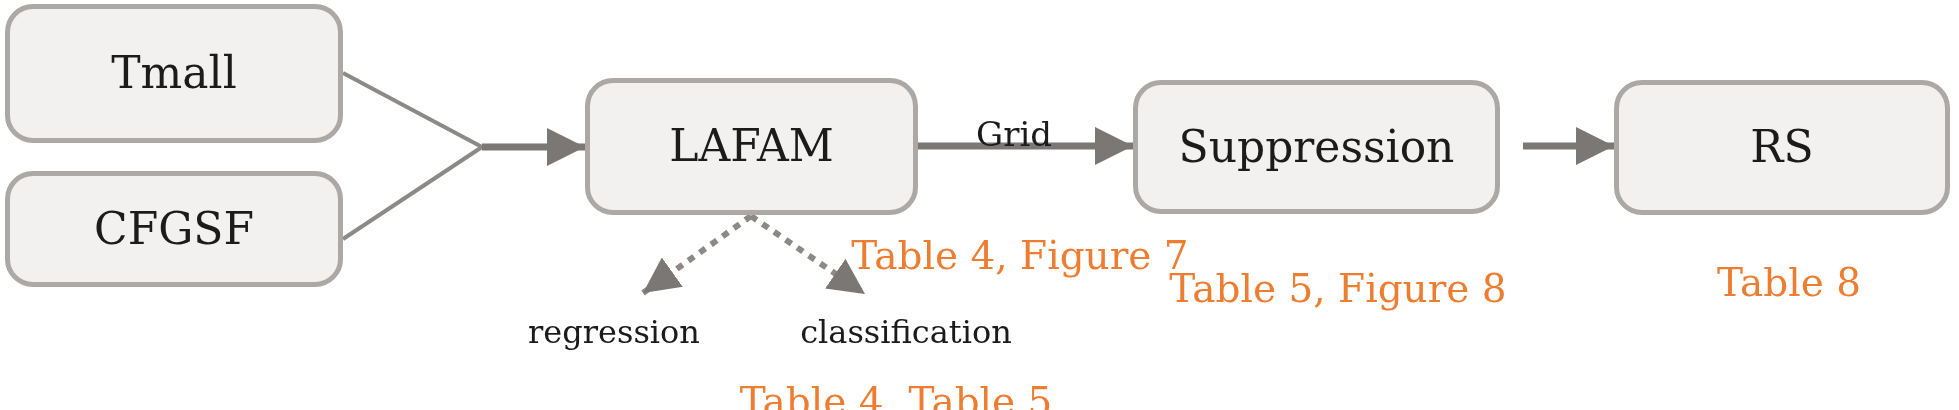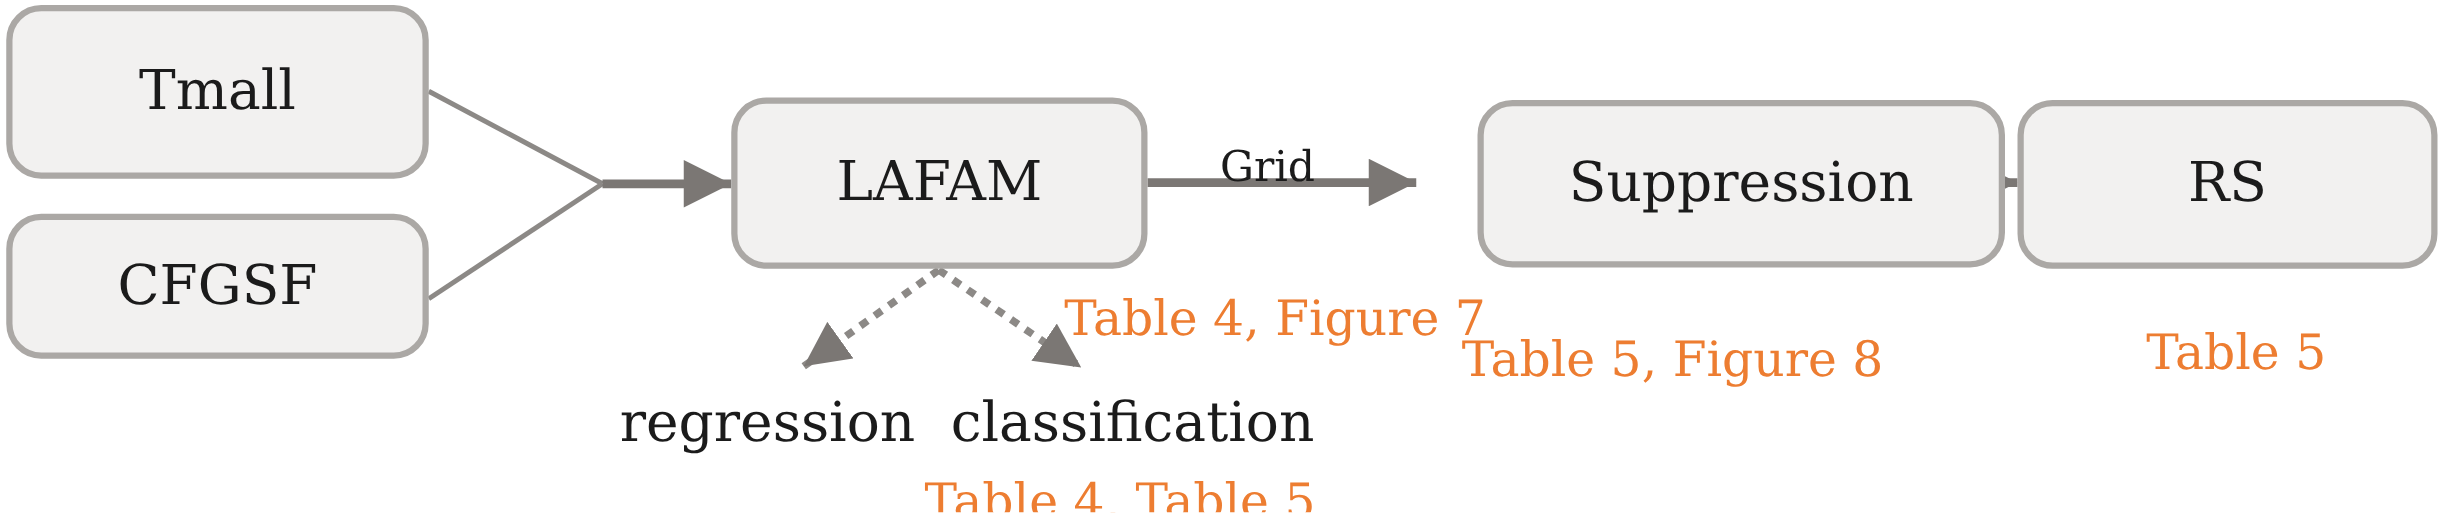--- a/index.html
+++ b/index.html
@@ -27,21 +27,21 @@
   .label{
     position:absolute;
     transform:translateX(-50%);
     white-space:nowrap;
     text-align:center;
     color:#1B1B1B;
     line-height:1.05;
     margin-top:15px;
   }
   .edge-label{font-size:34px;}
-  .branch-label{font-size:44px;}
+  .branch-label{font-size:32px;}
   .annot{font-size:39px;color:#ED7D31;}
 </style>
 </head>
 <body>
 
 <div id="canvas">
 
   <svg id="edges" viewBox="0 0 1959 410" xmlns="http://www.w3.org/2000/svg">
     <defs>
       <marker id="head-solid" viewBox="0 0 10 10" refX="10" refY="5" markerWidth="40" markerHeight="38" orient="auto" markerUnits="userSpaceOnUse">
@@ -71,34 +71,34 @@
   </div>
 
   <div class="node" style="left:5px;top:171px;width:338px;height:116px;">
     <span>CFGSF</span>
   </div>
 
   <div class="node" style="left:585px;top:78px;width:333px;height:137px;">
     <span>LAFAM</span>
   </div>
 
-  <div class="node" style="left:1182px;top:80px;width:422px;height:134px;">
+  <div class="node" style="left:1133px;top:80px;width:367px;height:134px;">
     <span>Suppression</span>
   </div>
 
   <div class="node" style="left:1614px;top:80px;width:336px;height:135px;">
     <span>RS</span>
   </div>
 
   <div class="label edge-label" style="left:1014px;top:102px;">Grid</div>
 
   <div class="label annot" style="left:1020px;top:221px;">Table 4, Figure 7</div>
 
   <div class="label annot" style="left:1338px;top:254px;">Table 5, Figure 8</div>
 
-  <div class="label annot" style="left:1789px;top:248px;">Table 5</div>
+  <div class="label annot" style="left:1789px;top:248px;">Table 8</div>
 
   <div class="label branch-label" style="left:614px;top:301px;">regression</div>
   <div class="label branch-label" style="left:906px;top:301px;">classification</div>
 
   <div class="label annot" style="left:896px;top:367px;">Table 4, Table 5</div>
 
 </div>
 
 </body></html>

